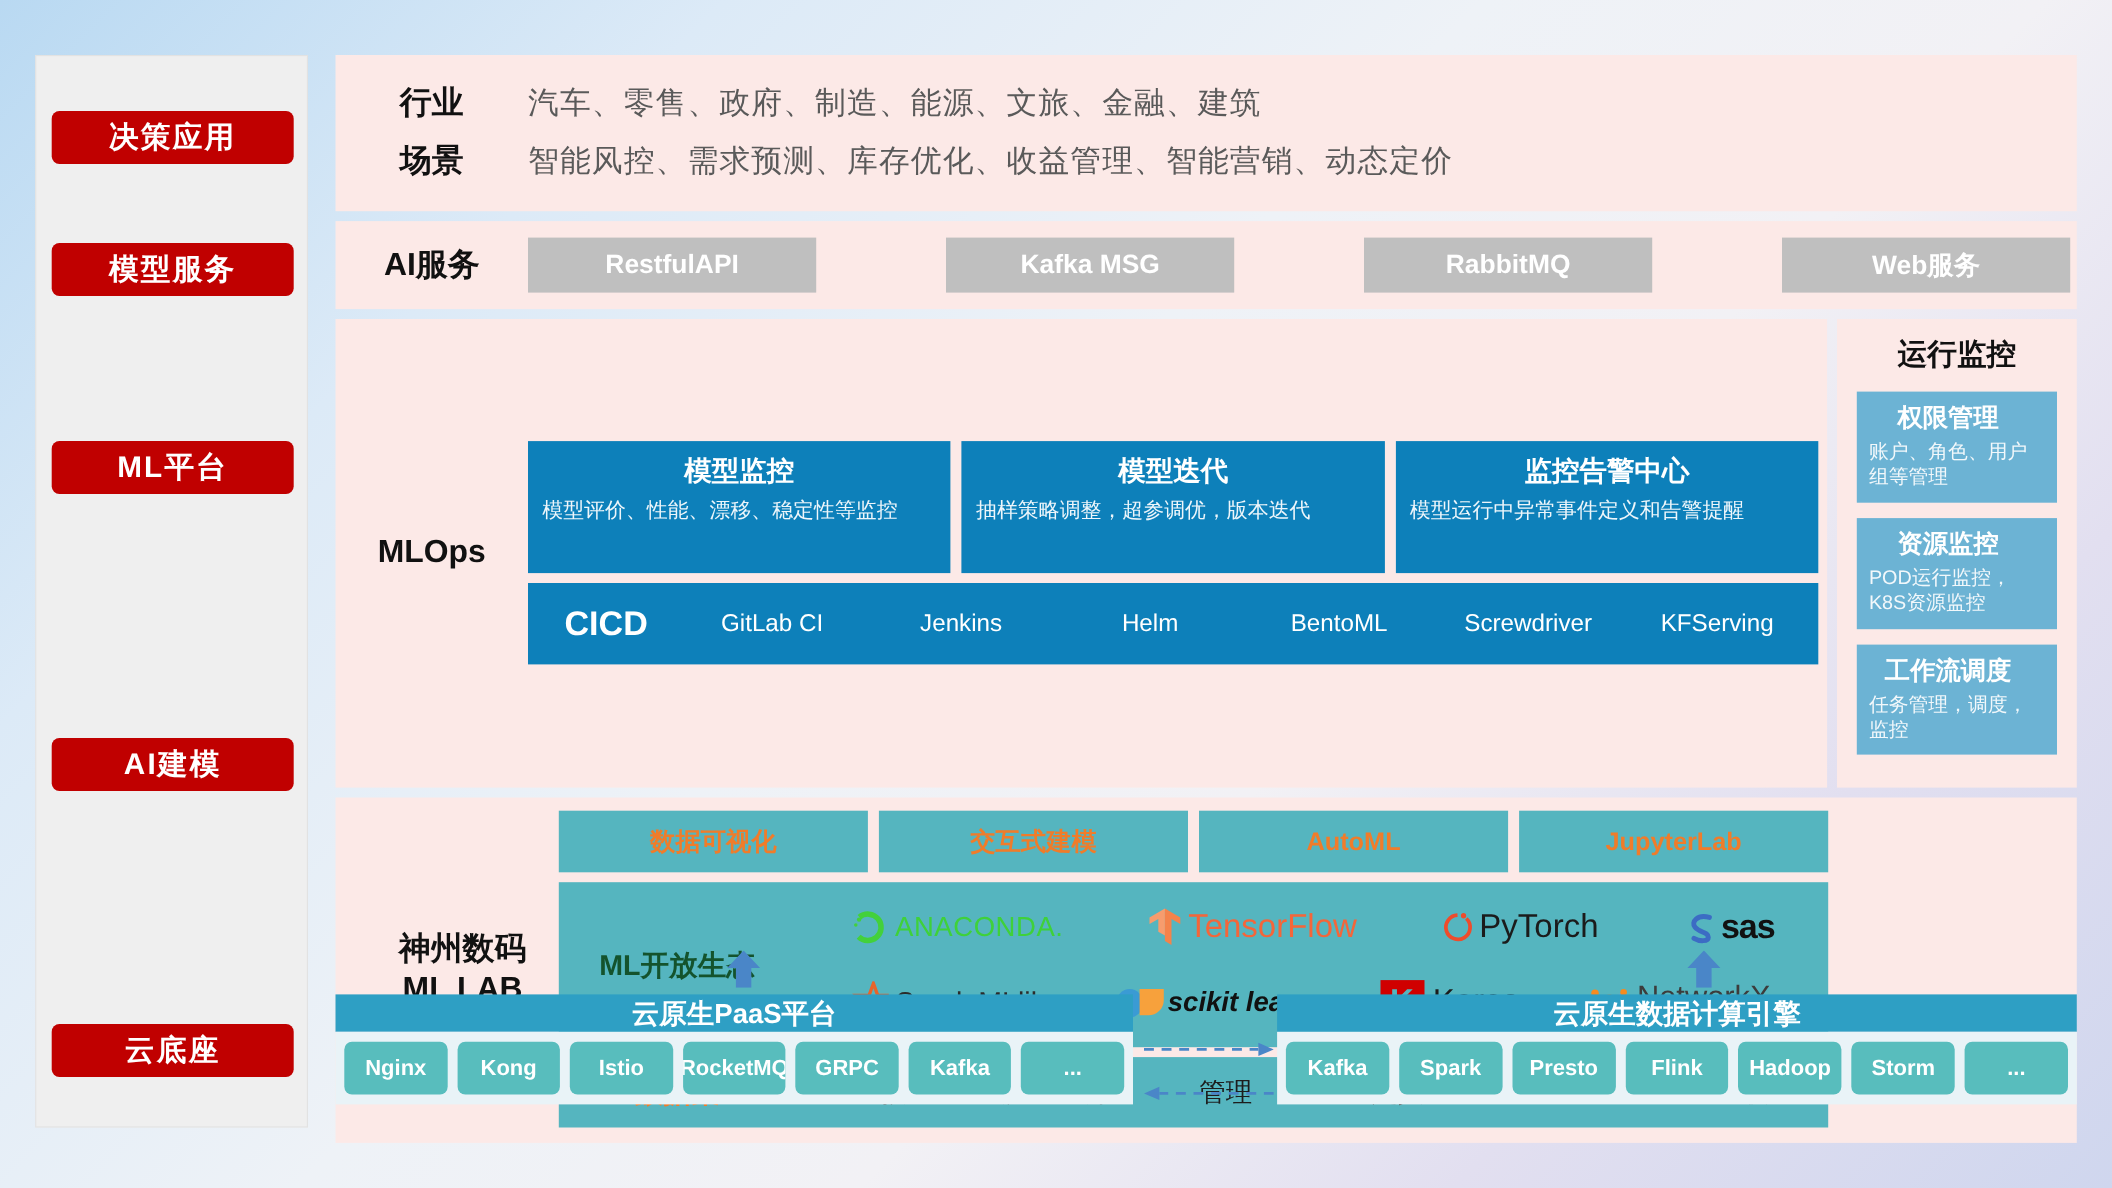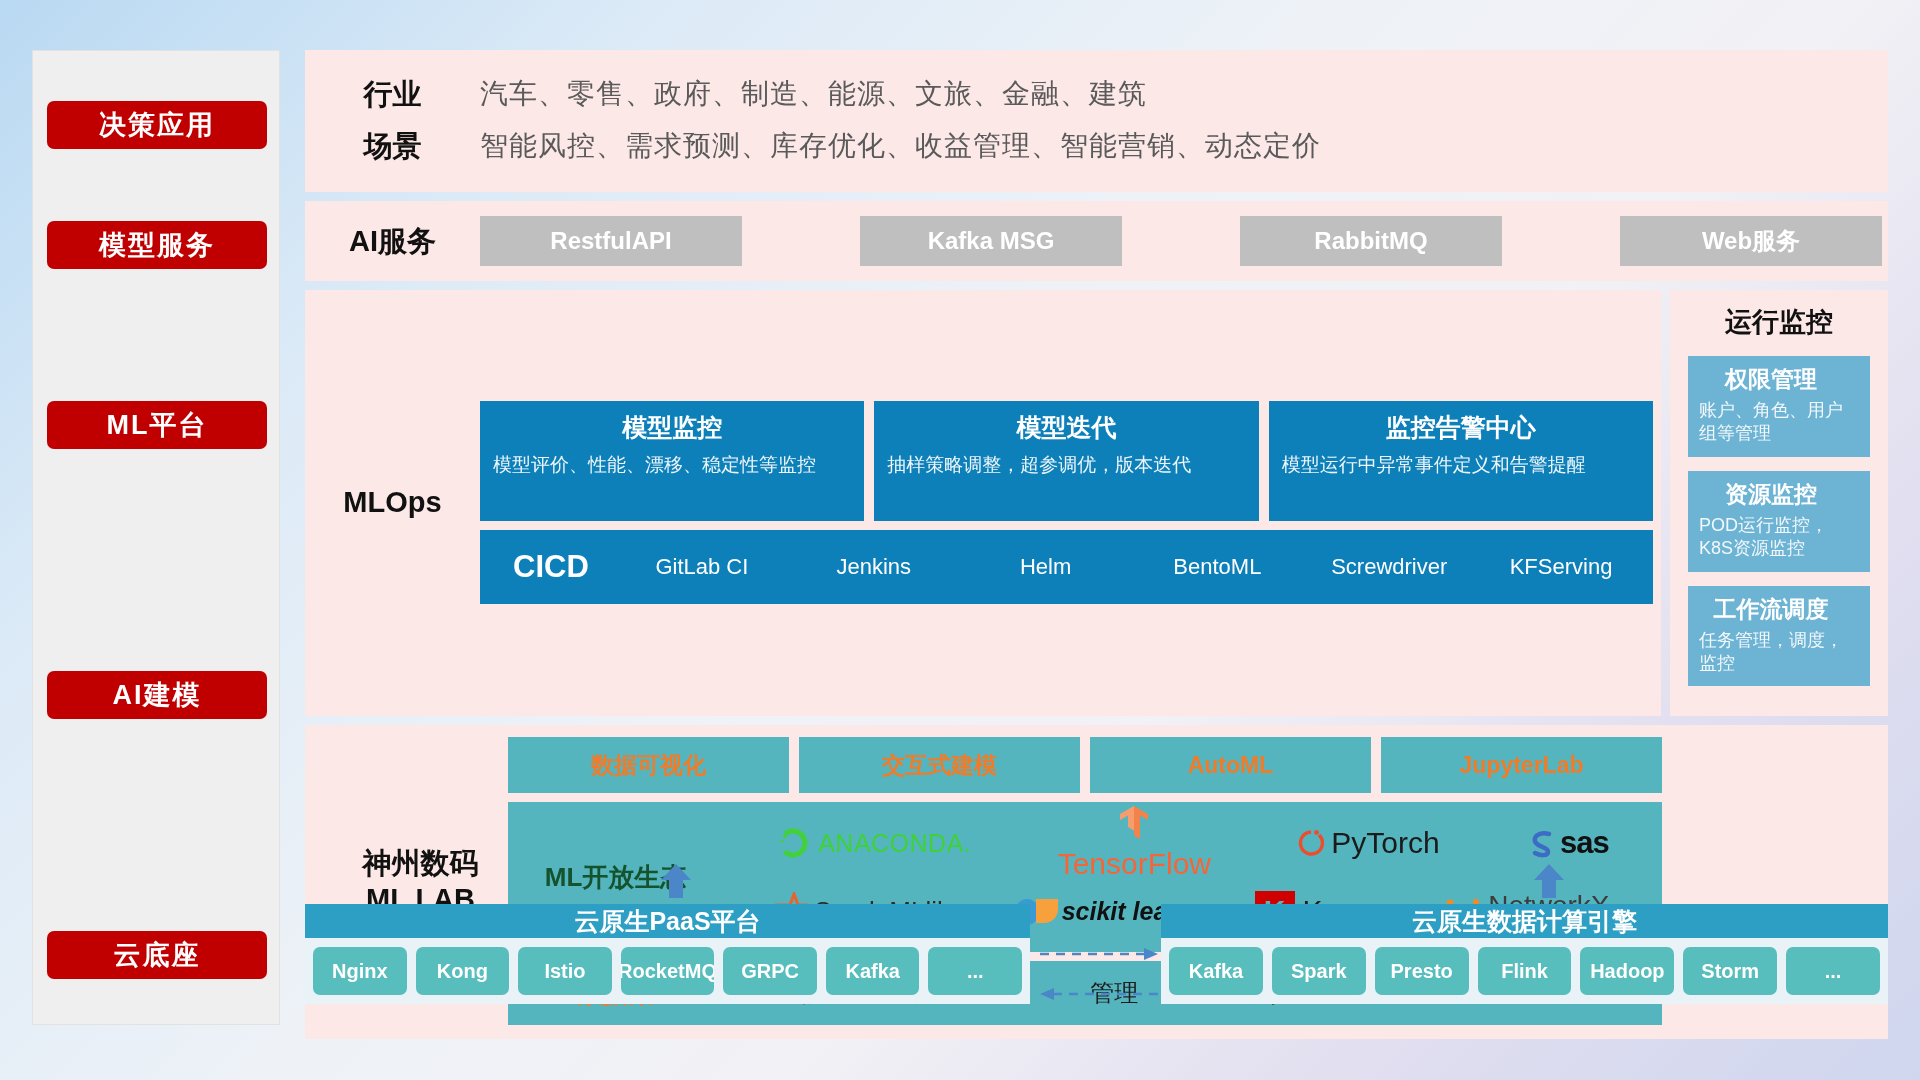--- a/index.html
+++ b/index.html
@@ -219,21 +219,21 @@
 
               <span style="display:flex;align-items:center;gap:8px;">
                 <svg width="34" height="34" viewBox="0 0 34 34">
                   <circle cx="17" cy="17" r="12" fill="none" stroke="#43d13b" stroke-width="5" stroke-dasharray="55 20" transform="rotate(-130 17 17)"></circle>
                   <circle cx="9" cy="10" r="2" fill="#43d13b"></circle>
                     <circle cx="6" cy="15" r="1.6" fill="#43d13b"></circle>
                 </svg>
                 <span style="color:#3fd13a;font-size:25px;letter-spacing:0.5px;">ANACONDA.</span>
               </span>
 
-              <span style="display:flex;align-items:center;gap:6px;flex-direction:column;">
+              <span style="display:flex;align-items:center;gap:6px;">
                 <svg width="30" height="36" viewBox="0 0 30 36">
                   <polygon points="15,1 29,9 29,15 21,10.5 21,34 15,30.5" fill="#f4834b"></polygon>
                   <polygon points="15,1 1,9 1,15 9,10.5 9,22 15,25.5" fill="#f79c6d"></polygon>
                 </svg>
                 <span style="color:#f4663a;font-size:30px;">TensorFlow</span>
               </span>
 
               <span style="display:flex;align-items:center;gap:6px;">
                 <svg width="28" height="34" viewBox="0 0 28 34">
                   <path d="M14 6 a11 11 0 1 0 8 3" fill="none" stroke="#ee4c2c" stroke-width="3.4"></path>

